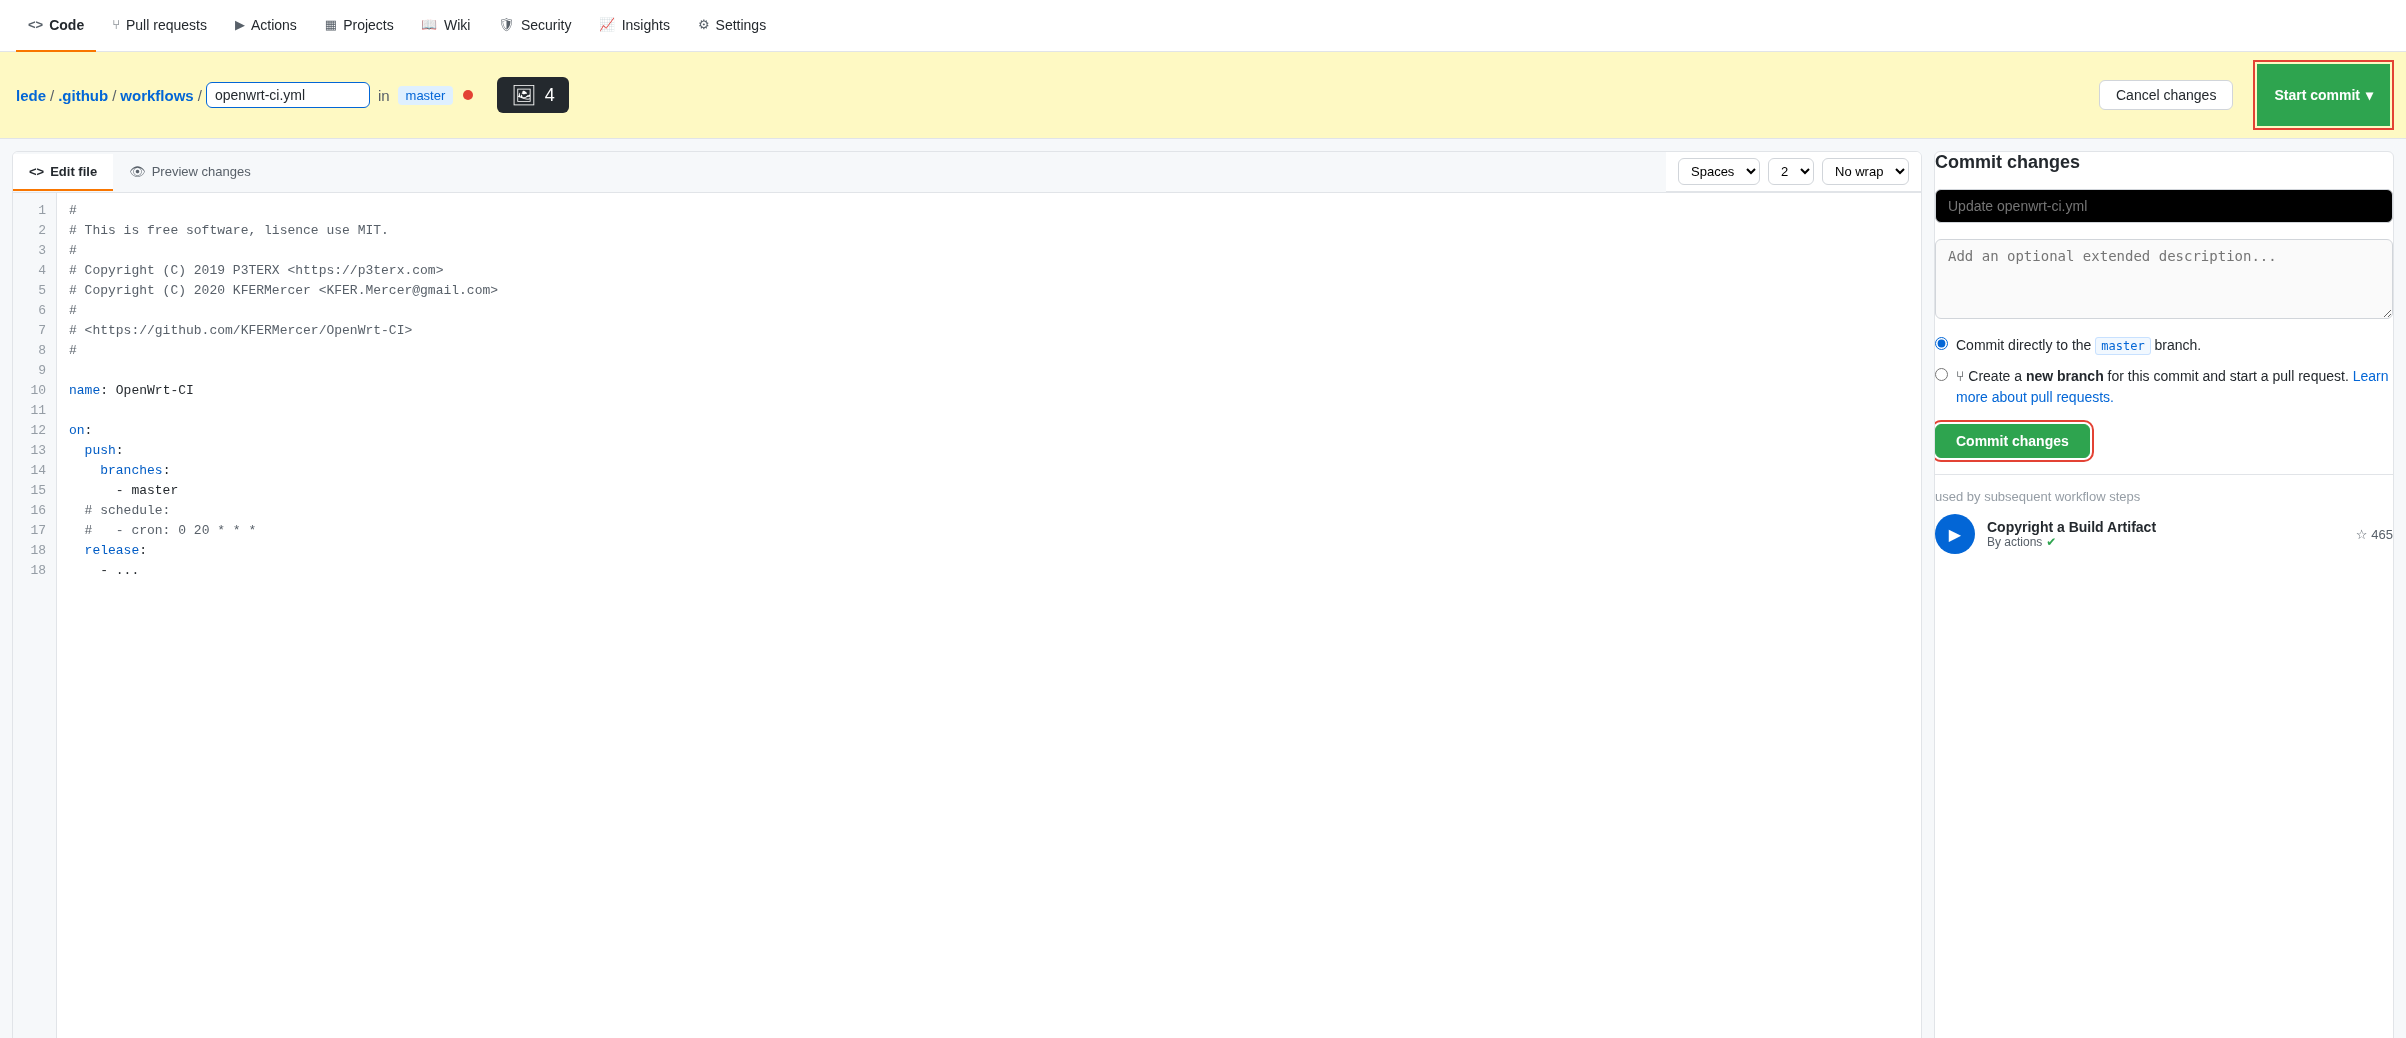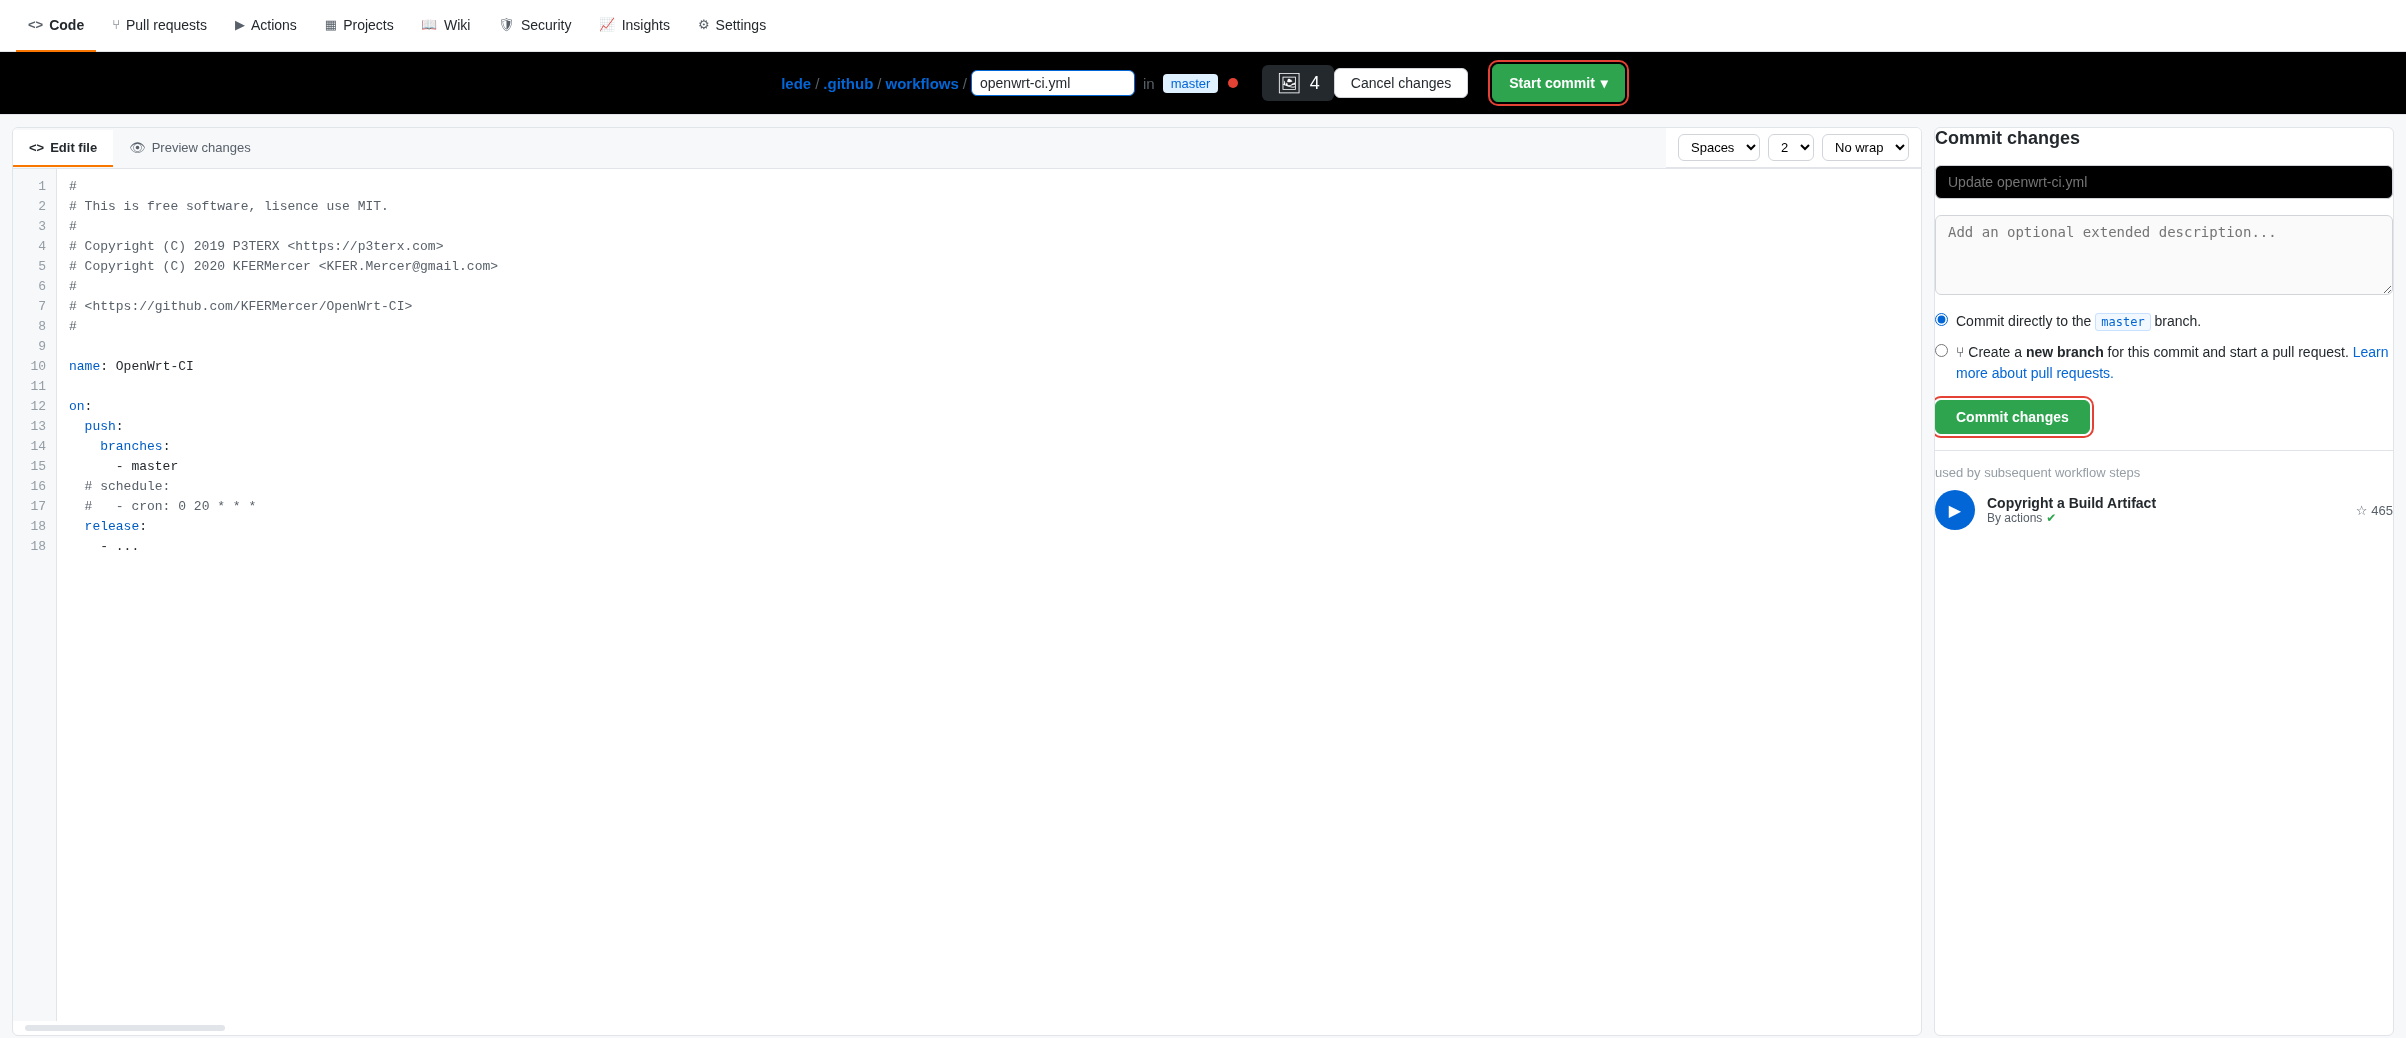--- a/index.html
+++ b/index.html
@@ -39,23 +39,23 @@
     }
     .nav-icon {
       font-size: 13px;
       color: #586069;
     }
 
     
     .breadcrumb-bar {
       display: flex;
       align-items: center;
-      justify-content: center;
+      justify-content: space-between;
       padding: 12px 16px;
-      background: #000000;
+      background: #fef9c3;
       border-bottom: 1px solid #e1e4e8;
     }
     .breadcrumb {
       display: flex;
       align-items: center;
       gap: 4px;
       font-size: 15px;
     }
     .breadcrumb a {
       color: #0366d6;
@@ -123,22 +123,22 @@
       border-radius: 6px;
       padding: 6px 16px;
       font-size: 14px;
       cursor: pointer;
       color: #24292e;
     }
     .btn-start-commit {
       background: #2ea44f;
       color: #fff;
       border: 1px solid #2ea44f;
-      border-radius: 6px;
-      padding: 10px 16px;
+      border-radius: 0;
+      padding: 22px 16px;
       font-size: 14px;
       font-weight: 600;
       cursor: pointer;
       display: flex;
       align-items: center;
       gap: 6px;
       outline: 2px solid #e34234;
       outline-offset: 2px;
     }
 

